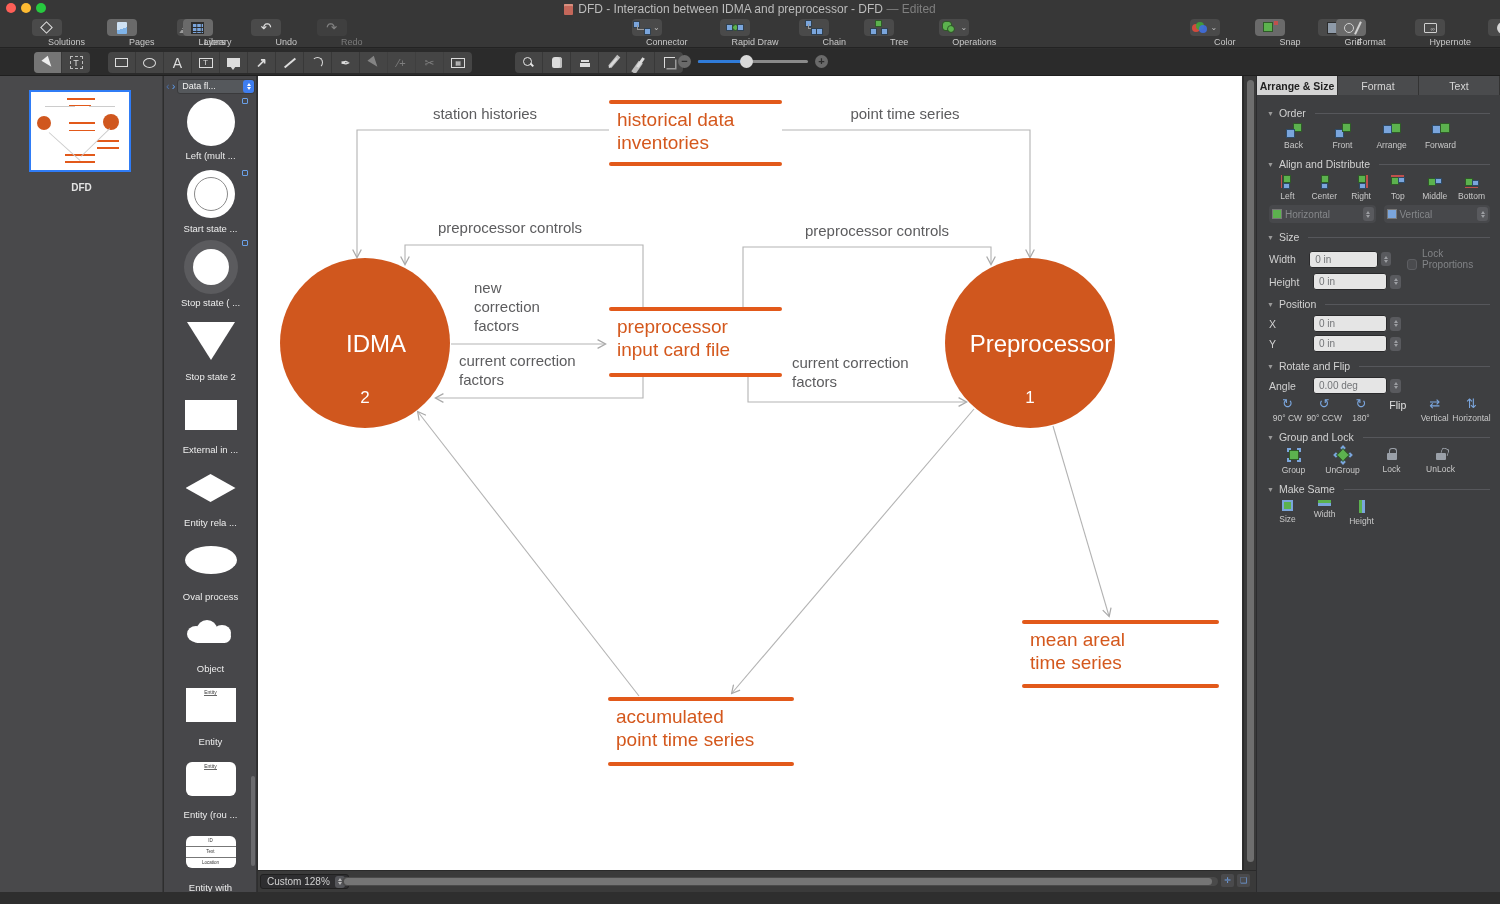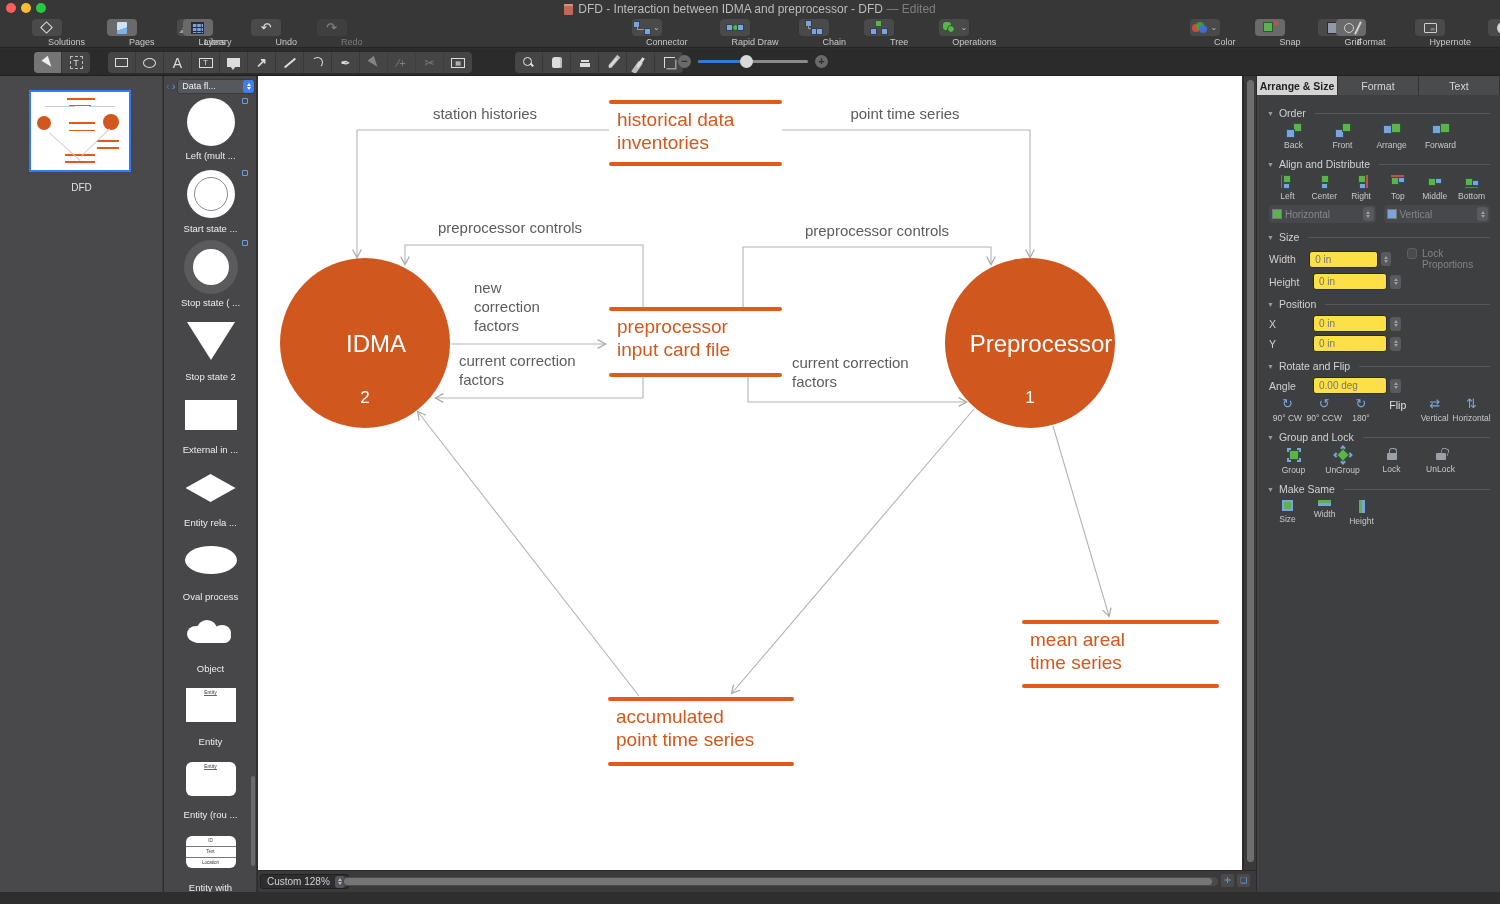--- a/index.html
+++ b/index.html
@@ -71,21 +71,21 @@
   .stamp-gl { width:10px; height:4px; background:#dcdcdc; box-shadow:0 -4px 0 -1px #dcdcdc; margin-top:4px; }
   .eyed-gl { width:2px; height:12px; background:#dcdcdc; transform:rotate(40deg); box-shadow:0 -2px 0 1px #bdbdbd; }
   .brush-gl { width:3px; height:11px; background:#dcdcdc; transform:rotate(35deg); box-shadow:0 6px 0 1px #bdbdbd; }
   .slider { position:absolute; top:6px; display:flex; align-items:center; gap:7px; }
   .scirc { width:13px; height:13px; border-radius:50%; background:#6a6a6a; color:#2c2c2c; font-size:11px; line-height:12px; text-align:center; font-weight:bold; }
   .strack { position:relative; width:110px; height:3px; background:#8a8a8a; border-radius:2px; }
   .strack .fill { position:absolute; left:0; top:0; width:48px; height:3px; background:#2f7bd9; border-radius:2px; }
   .strack .knob { position:absolute; left:42px; top:-5px; width:13px; height:13px; border-radius:50%; background:#d9d9d9; }
 
   
-  .pages-panel { position:absolute; left:0; top:76px; width:163px; height:816px; background:#49494b; border-right:1px solid #3a3a3c; }
+  .pages-panel { position:absolute; left:0; top:76px; width:163px; height:816px; background:#49494b; border-right:1px solid #3a3a3c;font-weight:bold; }
   .pagethumb { position:absolute; left:29px; top:14px; width:102px; height:82px; background:#fff; border:2px solid #2f7cf6; }
   .pt-el { position:absolute; }
   .pagename { position:absolute; left:0; top:106px; width:163px; text-align:center; font-size:10px; color:#e3e3e3; }
 
   
   .lib-panel { position:absolute; left:164px; top:76px; width:93px; height:816px; background:#47474a; border-right:1px solid #323234; overflow:hidden; }
   .lib-head { position:absolute; left:0; top:0; width:93px; height:20px; display:flex; align-items:center; gap:2px; padding:0 2px; }
   .lib-nav { font-size:11px; line-height:1; }
   .dd-dark { height:15px; flex:1; background:#55585c; border:1px solid #3a3a3c; border-radius:3px; display:flex; align-items:center; font-size:9px; color:#f0f0f0; padding-left:4px; }
   .dd-dark .spin-b { margin-left:auto; }
@@ -162,22 +162,22 @@
   .aicon .sq2 { position:absolute; width:5px; height:4px; background:#7aa5dc; outline:1px solid #2e4b68; }
   .ddrow { display:flex; gap:8px; margin:4px 0 2px 2px; }
   .dd { width:108px; height:18px; background:#47484b; border-radius:4px; display:flex; align-items:center; gap:4px; padding:0 2px 0 4px; }
   .dd .ddic { width:8px; height:8px; background:#5cb24e; outline:1px solid #777; }
   .dd .ddtx { flex:1; font-size:10px; color:#85878a; }
   .spin-d { width:11px; height:14px; background:#595a5e; border-radius:3px; display:flex; flex-direction:column; align-items:center; justify-content:center; gap:1px; }
   .spin-d::before { content:""; border:2.5px solid transparent; border-bottom:3px solid #9d9fa3; }
   .spin-d::after { content:""; border:2.5px solid transparent; border-top:3px solid #9d9fa3; }
   .frow { display:flex; align-items:center; margin:3px 0 3px 2px; }
   .frow .flab { width:44px; font-size:10.5px; color:#d0d0d0; }
-  .fld { width:74px; height:17px; background:#fde047; border:1px solid #2a2a2c; border-radius:3px; color:#737578; font-size:10px; display:flex; align-items:center; padding:0 5px; margin-right:3px; }
-  .cbwrap { display:flex; align-items:flex-start; gap:5px; margin-left:16px; }
+  .fld { width:74px; height:17px; background:#e5e5e5; border:1px solid #2a2a2c; border-radius:3px; color:#737578; font-size:10px; display:flex; align-items:center; padding:0 5px; margin-right:3px; }
+  .cbwrap { display:flex; align-items:flex-end; gap:5px; margin-left:16px; }
   .cb { width:11px; height:11px; background:#4a4b4e; border:1px solid #5d5e62; border-radius:3px; }
   .cblbl { font-size:10px; color:#828487; }
   .blue-gl { font-size:13px; color:#7aa5dc; line-height:13px; }
   .fliplbl { font-size:10.5px; color:#e0e0e0; margin-top:2px; }
   .gicon { width:8px; height:8px; background:#5cb24e; outline:1px solid #2f5a28; margin:3px;
            box-shadow:-5px -5px 0 -2px #7aa5dc, 5px -5px 0 -2px #7aa5dc, -5px 5px 0 -2px #7aa5dc, 5px 5px 0 -2px #7aa5dc; }
   .licon { position:relative; width:12px; height:13px; }
   .licon::before { content:""; position:absolute; left:3px; top:0; width:6px; height:6px; border:1.5px solid #9aa0a8; border-bottom:none; border-radius:3px 3px 0 0; }
   .licon::after { content:""; position:absolute; left:1px; top:5px; width:10px; height:7px; background:#9aa0a8; border-radius:1px; }
   .licon.open::before { left:6px; transform:rotate(18deg); }

